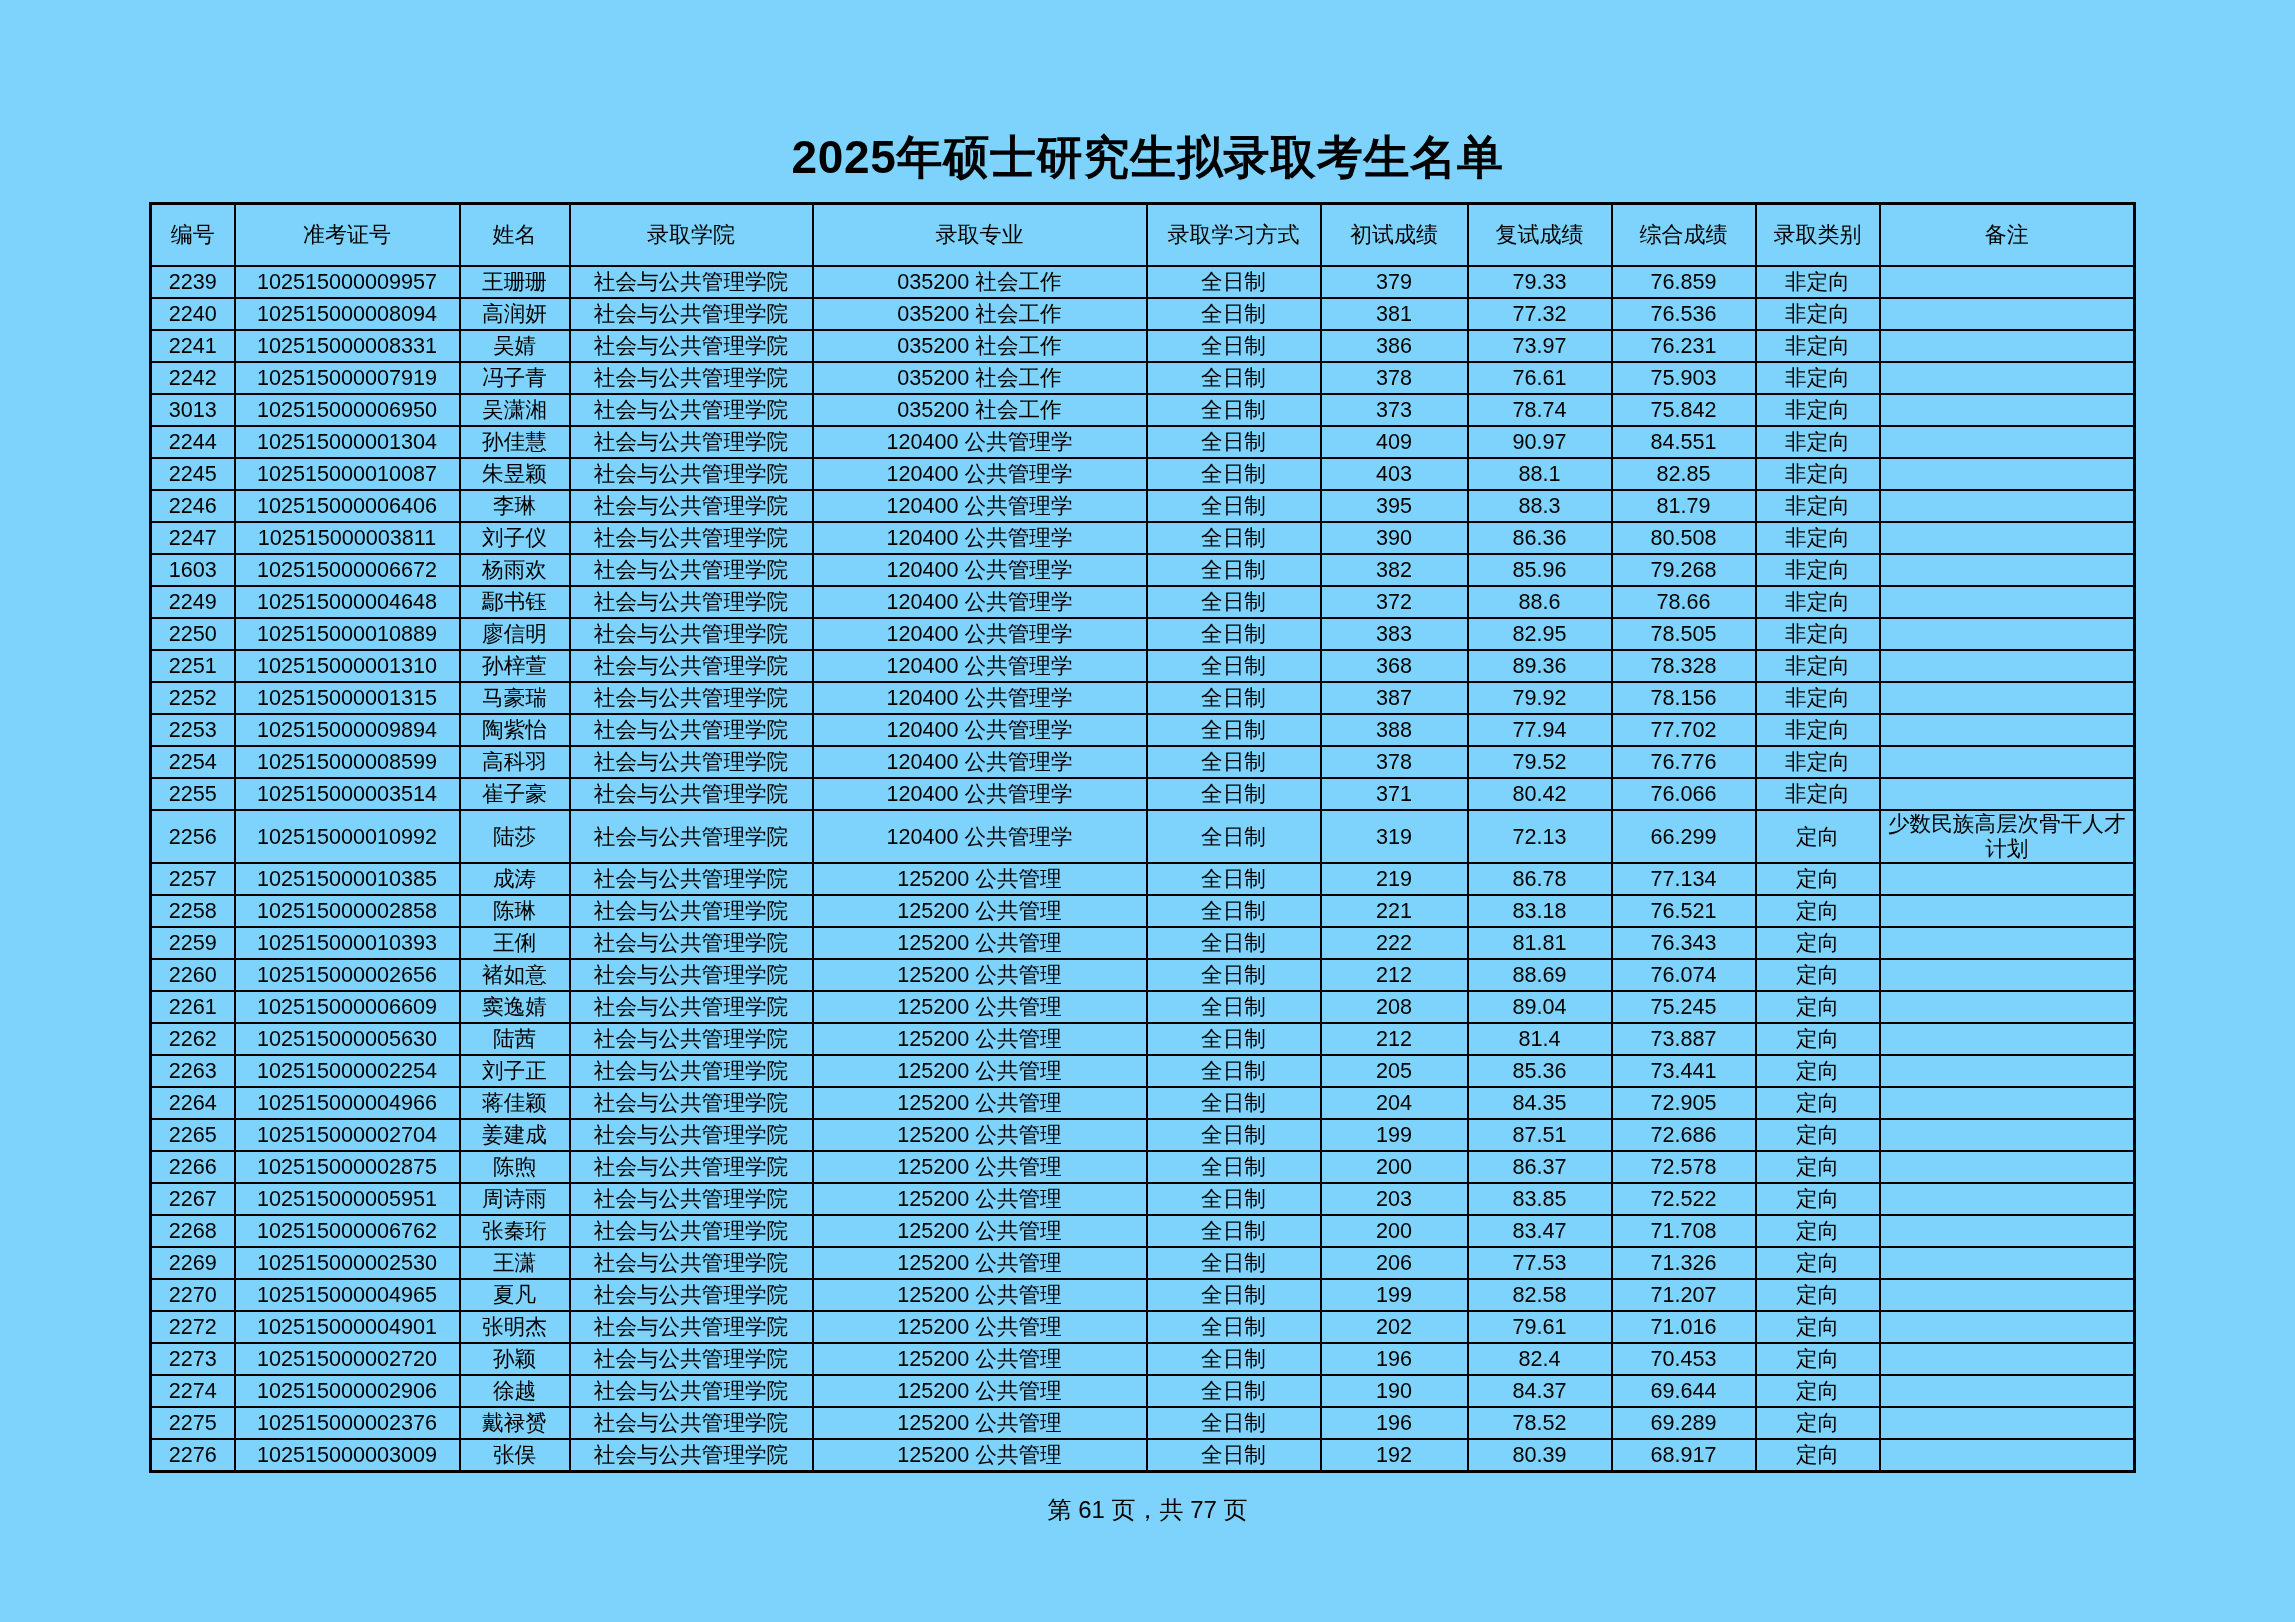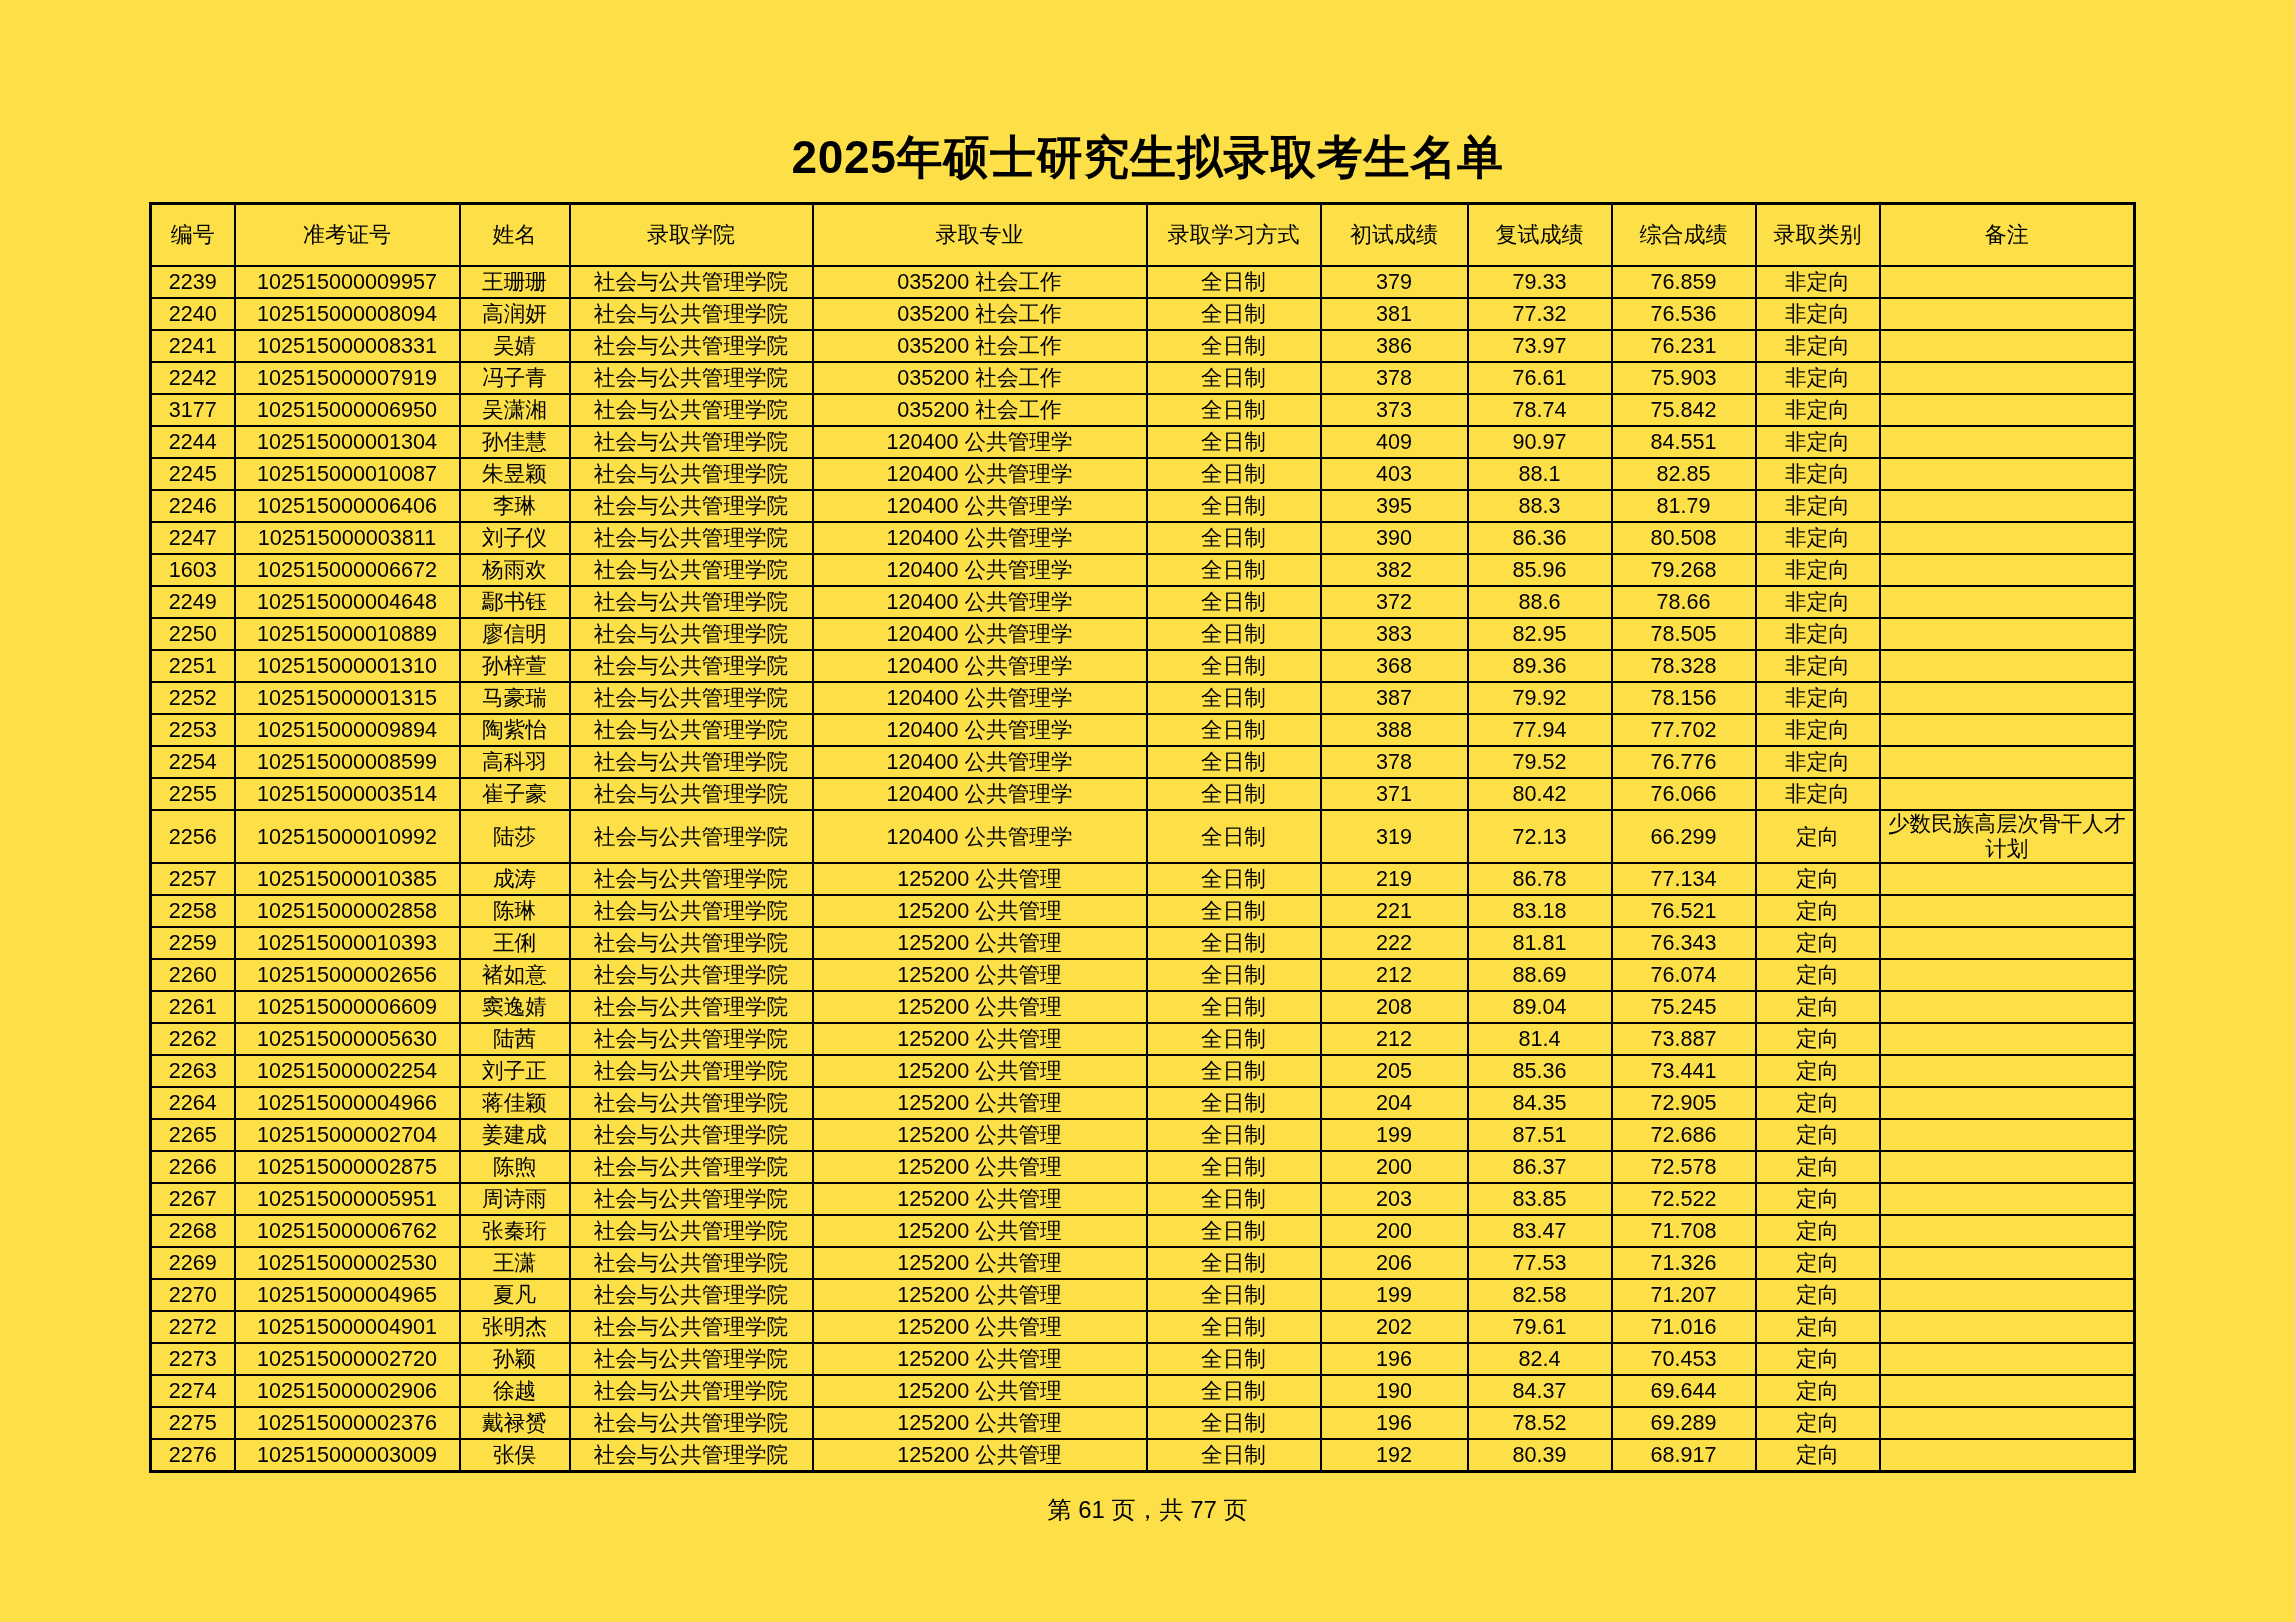--- a/index.html
+++ b/index.html
@@ -1,20 +1,20 @@
 <!DOCTYPE html>
 <html style="font-size:10.5px"><head>
 <meta charset="utf-8">
 <style>
   html,body{margin:0;padding:0;background:#ffffff;}
   .sheet{
     position:relative;
     width:2295px;
     height:1623px;
-    background:#fde047;
+    background:#7dd3fc;
     font-family:"Liberation Sans","DejaVu Sans",sans-serif;
     color:#000000;
   }
   .doc-title{
     position:absolute;
     top:132px;
     left:0;
     width:100%;
     text-align:center;
     font-size:46px;
@@ -141,21 +141,21 @@
           <td>社会与公共管理学院</td>
           <td>035200 社会工作</td>
           <td>全日制</td>
           <td>378</td>
           <td>76.61</td>
           <td>75.903</td>
           <td>非定向</td>
           <td></td>
         </tr>
         <tr>
-          <td>3177</td>
+          <td>3013</td>
           <td>102515000006950</td>
           <td>吴潇湘</td>
           <td>社会与公共管理学院</td>
           <td>035200 社会工作</td>
           <td>全日制</td>
           <td>373</td>
           <td>78.74</td>
           <td>75.842</td>
           <td>非定向</td>
           <td></td>

